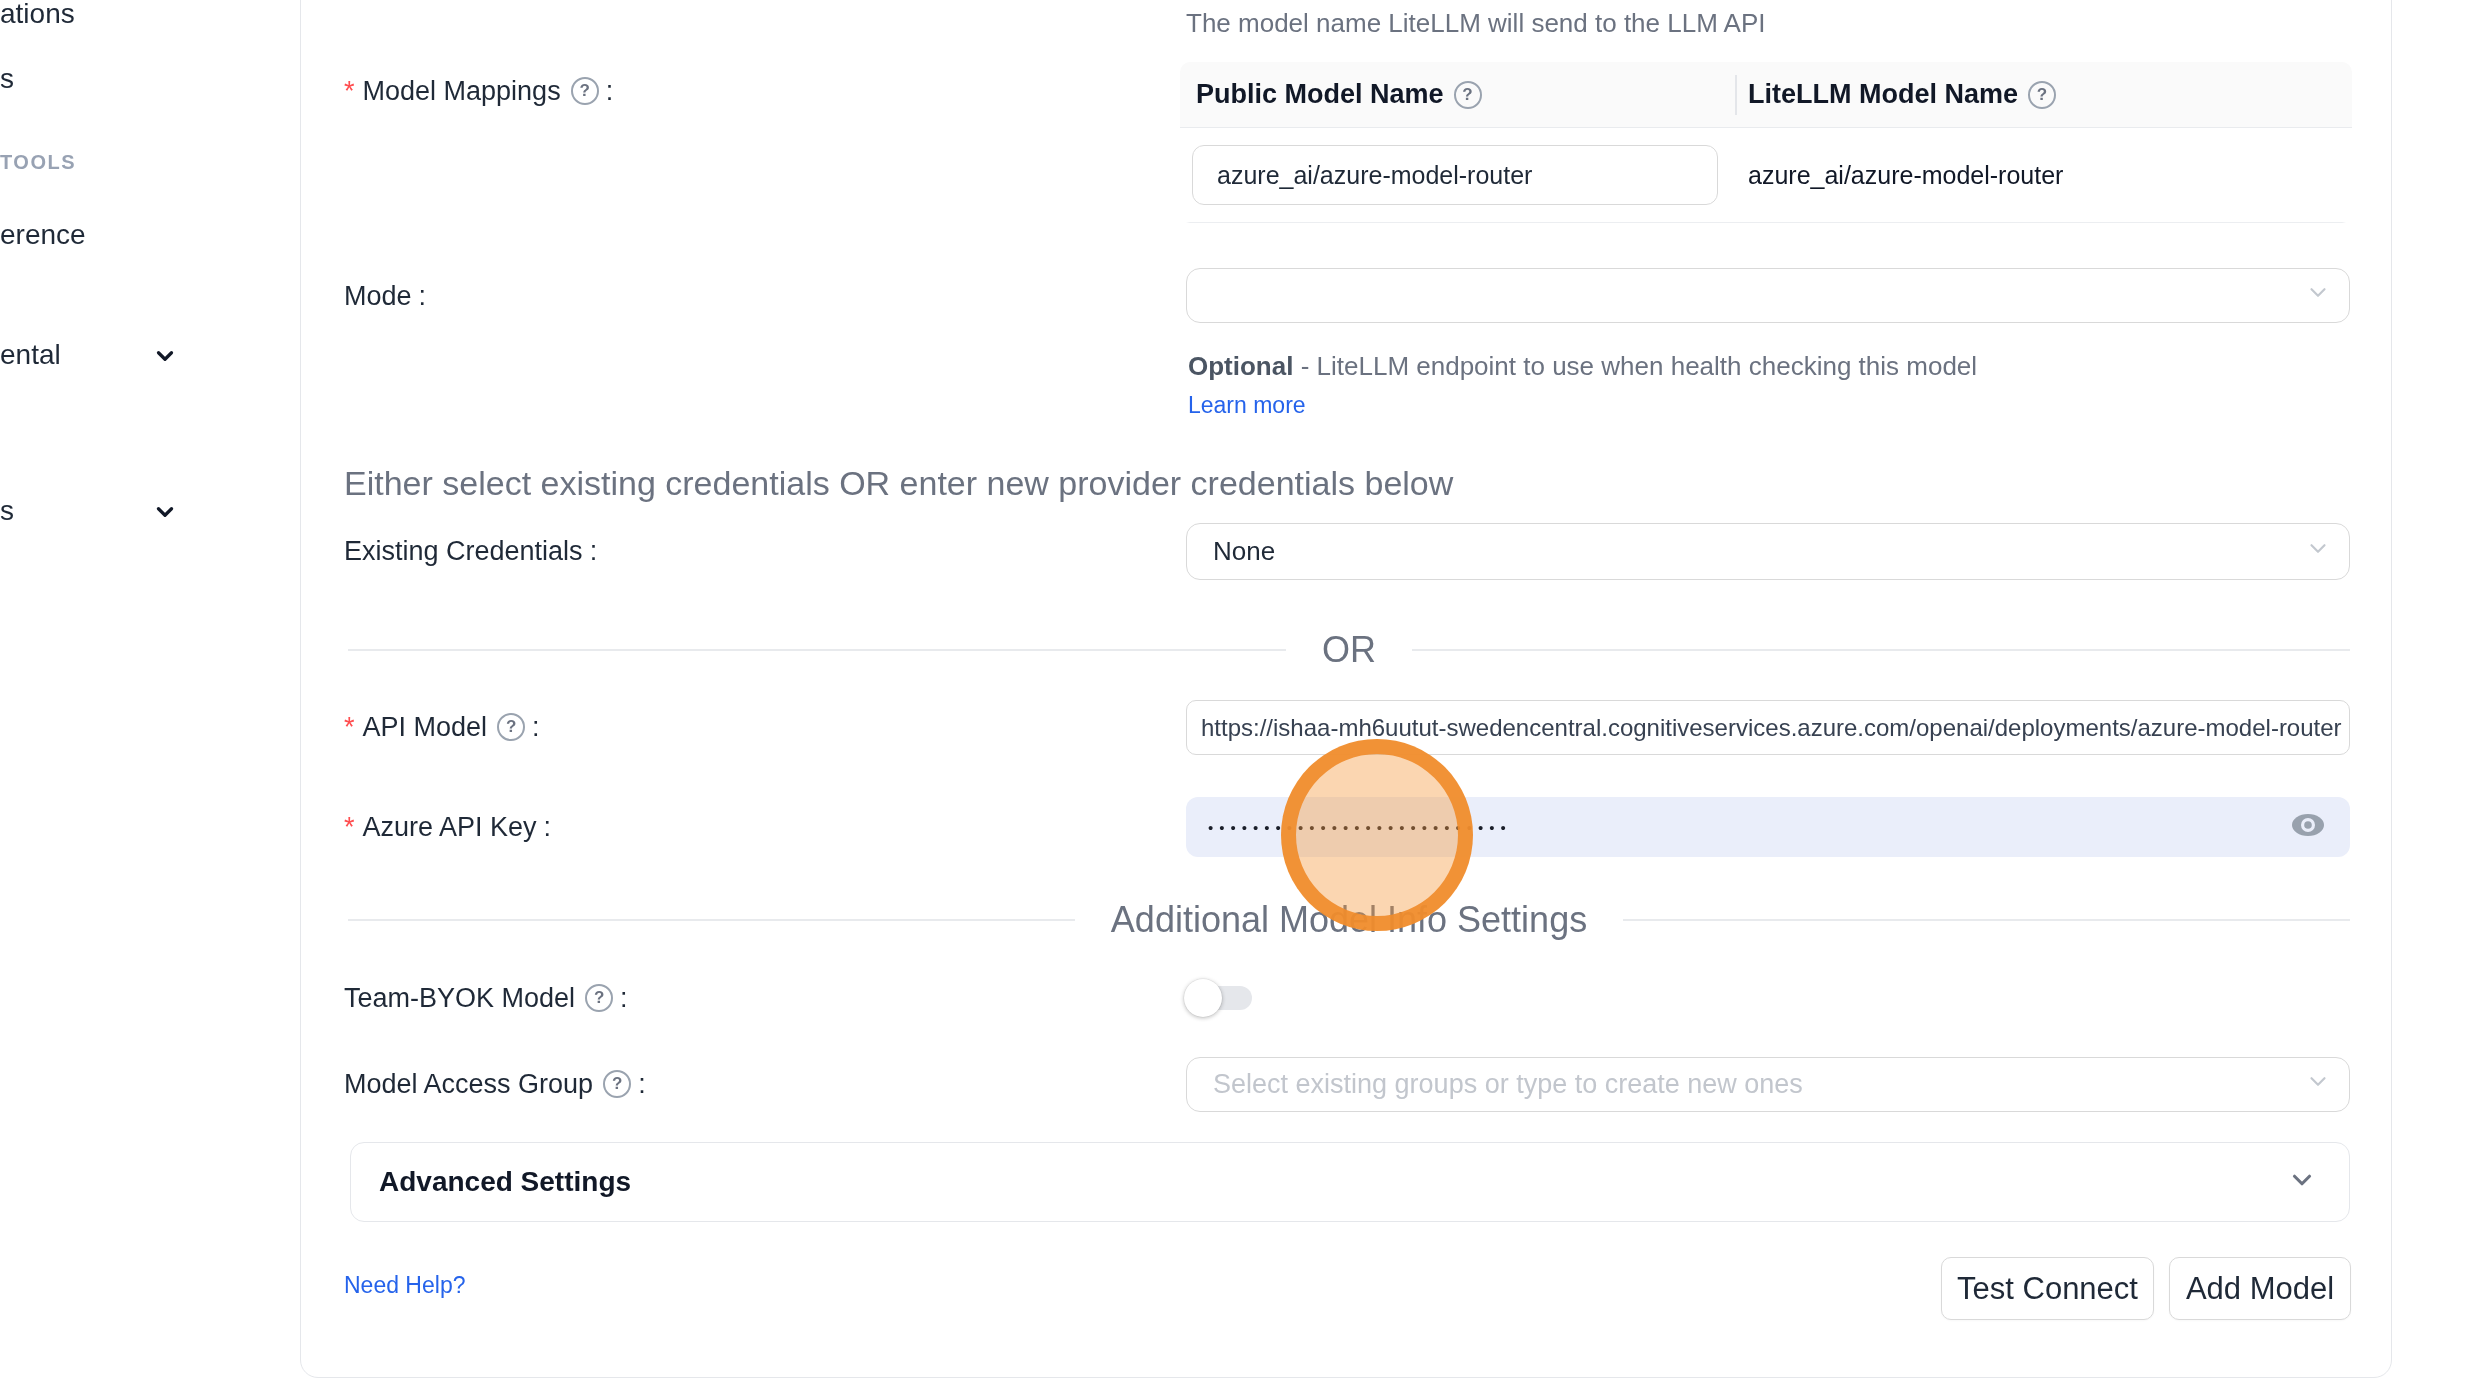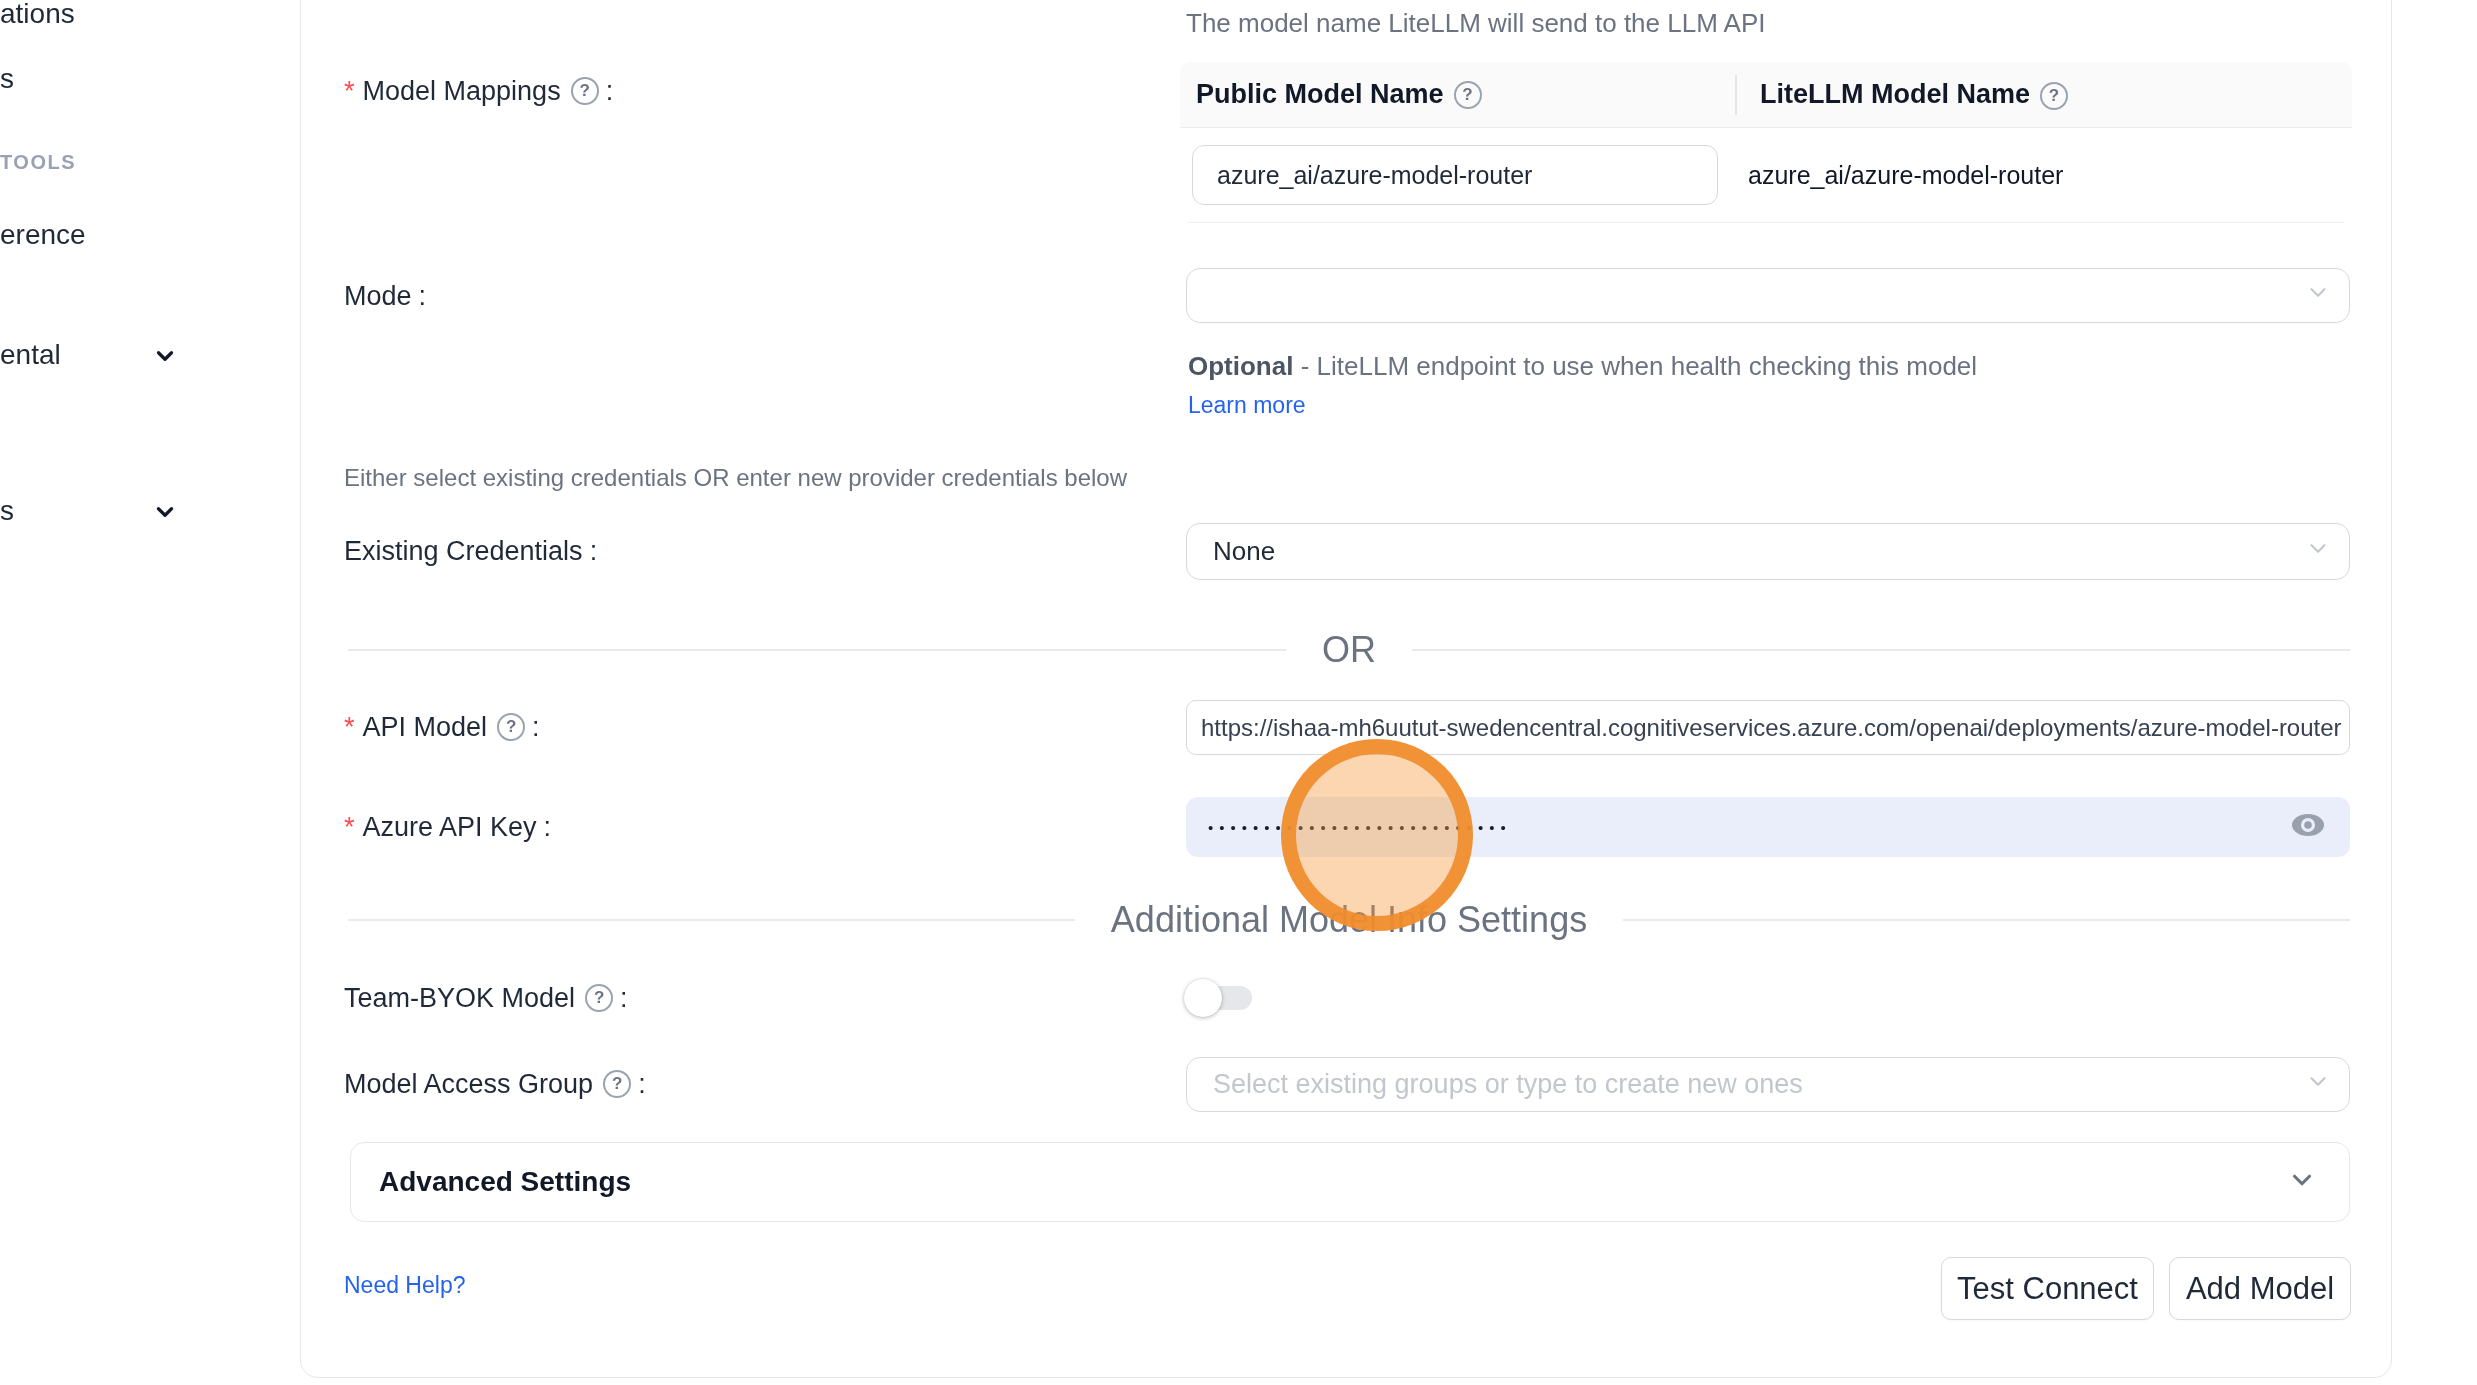--- a/index.html
+++ b/index.html
@@ -122,21 +122,21 @@
     <span class="colon">:</span>
   </div>
 
   <div class="mtable">
     <div class="mhead">
       <div class="c1" style="display:flex;align-items:center;">
         <span>Public Model Name</span>
         <span class="help-ic">?</span>
       </div>
       <div class="cdiv"></div>
-      <div class="c2" style="display:flex;align-items:flex-end;margin-left:12px;">
+      <div class="c2" style="display:flex;align-items:center;">
         <span>LiteLLM Model Name</span>
         <span class="help-ic">?</span>
       </div>
     </div>
     <div class="mrow">
       <div class="cellinput">azure_ai/azure-model-router</div>
       <div class="cellval">azure_ai/azure-model-router</div>
     </div>
   </div>
 
@@ -148,21 +148,21 @@
     <span class="chev">
       <svg width="26" height="26" viewBox="0 0 24 24">
           <path d="M6 9l6 6 6-6" fill="none" stroke="currentColor" stroke-width="2" stroke-linecap="round" stroke-linejoin="round"></path>
         </svg>
     </span>
   </div>
   <div class="abs hint" style="left:1188px; top:347px; width:805px; line-height:38px;">
     <span style="font-weight:700; color:#4b5563;">Optional</span><span> - LiteLLM endpoint to use when health checking this model </span><a class="link" style="text-decoration:none;">Learn more</a>
   </div>
 
-  <div class="abs" style="left:344px; top:464px; font-size:24px; color:#6b7280;">Either select existing credentials OR enter new provider credentials below</div>
+  <div class="abs" style="left:344px; top:464px; font-size:34px; color:#6b7280;">Either select existing credentials OR enter new provider credentials below</div>
 
   <div class="lbl" style="top:533px;">
     <span>Existing Credentials</span>
     <span class="colon">:</span>
   </div>
   <div class="select" style="top:523px; height:57px;">
     <span>None</span>
     <span class="chev">
       <svg width="26" height="26" viewBox="0 0 24 24">
           <path d="M6 9l6 6 6-6" fill="none" stroke="currentColor" stroke-width="2" stroke-linecap="round" stroke-linejoin="round"></path>

